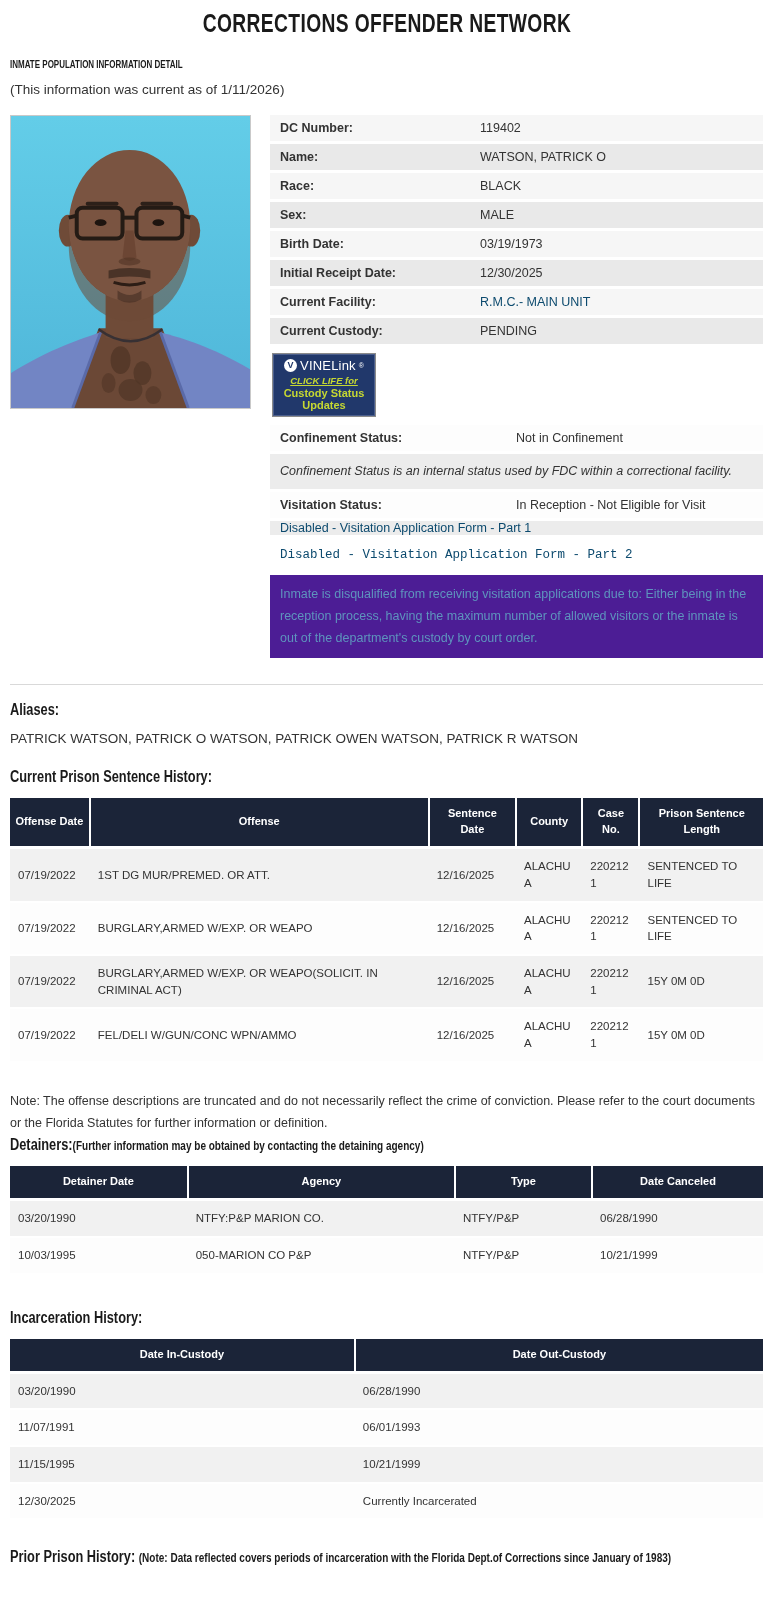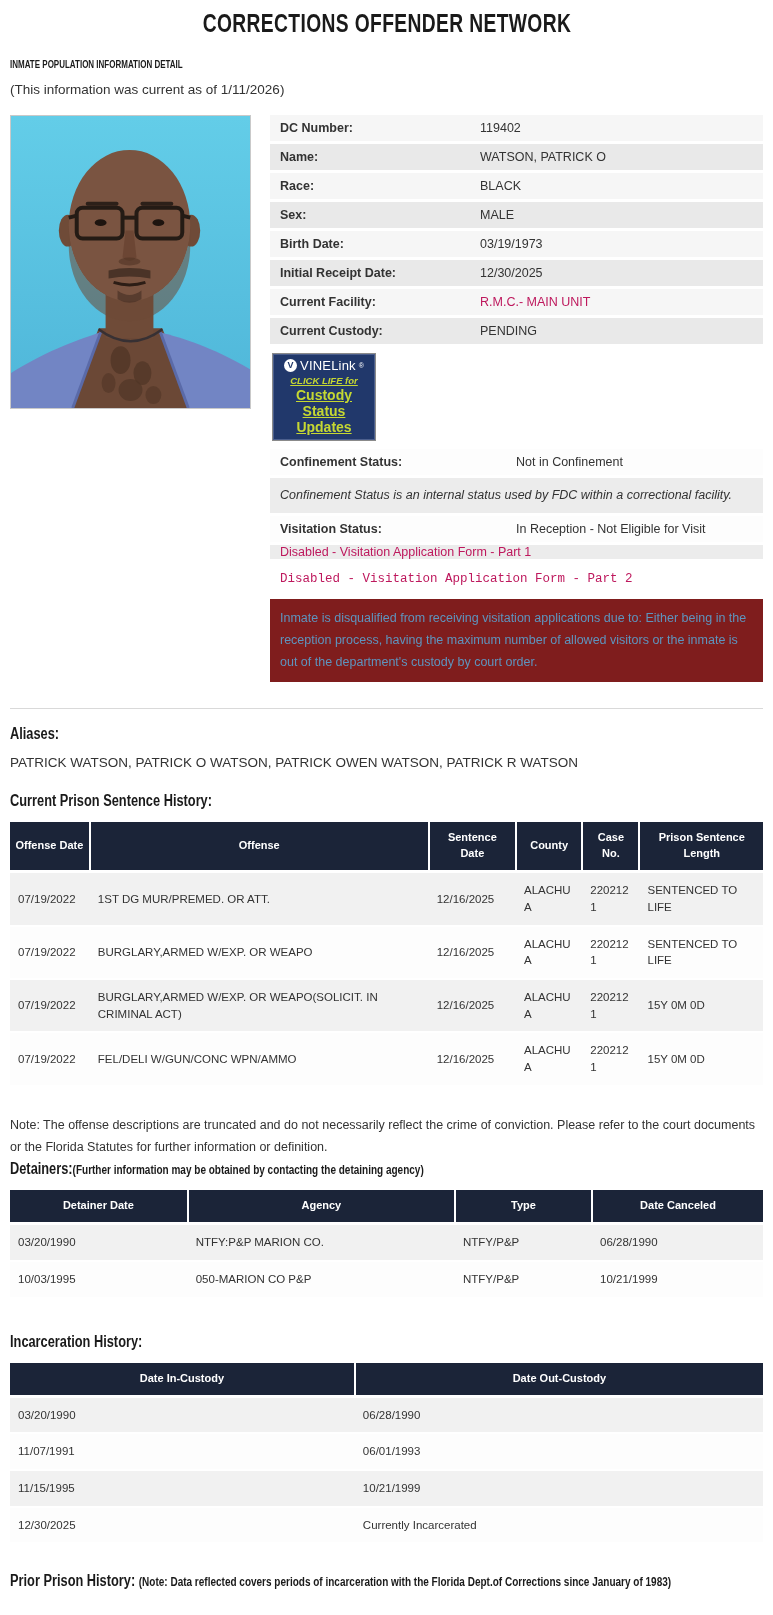--- a/index.html
+++ b/index.html
@@ -31,41 +31,41 @@
   }
   .mugshot svg { display: block; width: 100%; height: 100%; }
   .info-panel { flex: 1 1 auto; margin-left: 19px; }
 
   .info-row { display: flex; align-items: center; padding: 6px 10px; margin-bottom: 3px; min-height: 26px; }
   .info-row.shade-a { background: #f6f6f6; }
   .info-row.shade-b { background: #e9e9e9; }
   .info-row.shade-w { background: #fdfdfd; gap: 36px; }
   .info-label { font-weight: bold; width: 200px; flex: 0 0 auto; color: #333; }
   .info-value { color: #333; }
-  .link-blue { color: #be185d; cursor: pointer; }
+  .link-blue { color: #0c4a6e; cursor: pointer; }
 
   .vine-row { padding: 6px 2px 8px 2px; background: #fff; }
   .vine-badge {
     width: 104px; border: 1px solid #8a8a8a; background: #21386b; padding: 4px 3px 5px 3px;
     text-align: center; cursor: pointer; box-shadow: inset 0 0 0 1px #4c5f8d;
   }
   .vine-brand { display: flex; align-items: center; justify-content: center; gap: 3px; }
   .vine-logo {
     width: 13px; height: 13px; border-radius: 50%; background: #fff; color: #21386b;
     font-size: 9px; font-weight: bold; line-height: 13px; text-align: center; flex: 0 0 auto;
   }
   .vine-name { color: #fff; font-size: 13px; letter-spacing: .2px; }
   .vine-reg { color: #fff; font-size: 7px; vertical-align: super; }
   .vine-line2 { margin-top: 2px; font-size: 9.5px; font-style: italic; font-weight: bold; color: #c6d832; text-decoration: underline; }
-  .vine-line3 { margin-top: 1px; font-size: 14px; font-weight: bold; color: #c6d832; text-decoration: underline; }
+  .vine-line3 { margin-top: 1px; font-size: 11px; font-weight: bold; color: #c6d832; }
 
   .note-row { padding: 8px 10px; margin-bottom: 3px; line-height: 1.5; }
   .italic-note { font-style: italic; background: #ececec; }
   .links-row { padding: 0 10px; margin-bottom: 13px; }
-  .disq-note { background: #7f1d1d; color: #5e94be; line-height: 1.75; padding: 9px 10px; }
+  .disq-note { background: #4c1d95; color: #5e94be; line-height: 1.75; padding: 9px 10px; }
 
   .divider { border: none; border-top: 1px solid #d9d9d9; margin: 26px 0 0 0; }
 
   .section-heading { font-size: 16px; font-weight: bold; color: #1a1a1a; margin-top: 16px; }
   .heading-note { font-size: 12.5px; font-weight: bold; }
   .alias-list { margin-top: 12px; font-size: 13.5px; }
 
   
   table.data-table { width: 100%; border-collapse: collapse; table-layout: fixed; margin-top: 12px; font-size: 11.5px; }
   table.data-table thead th {

